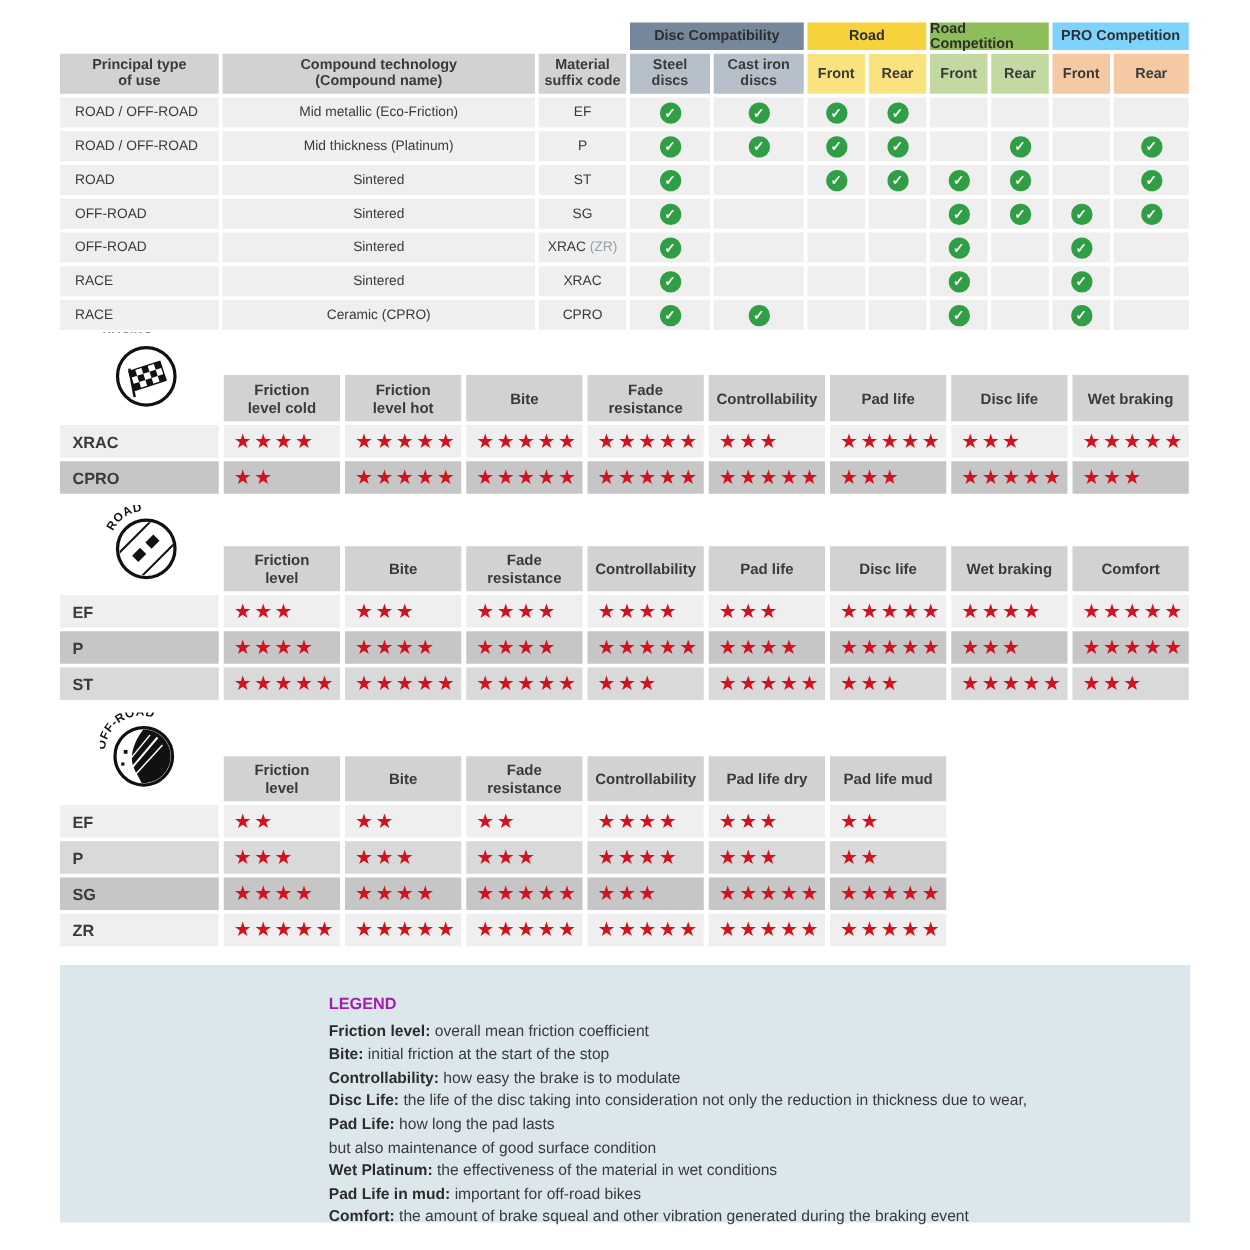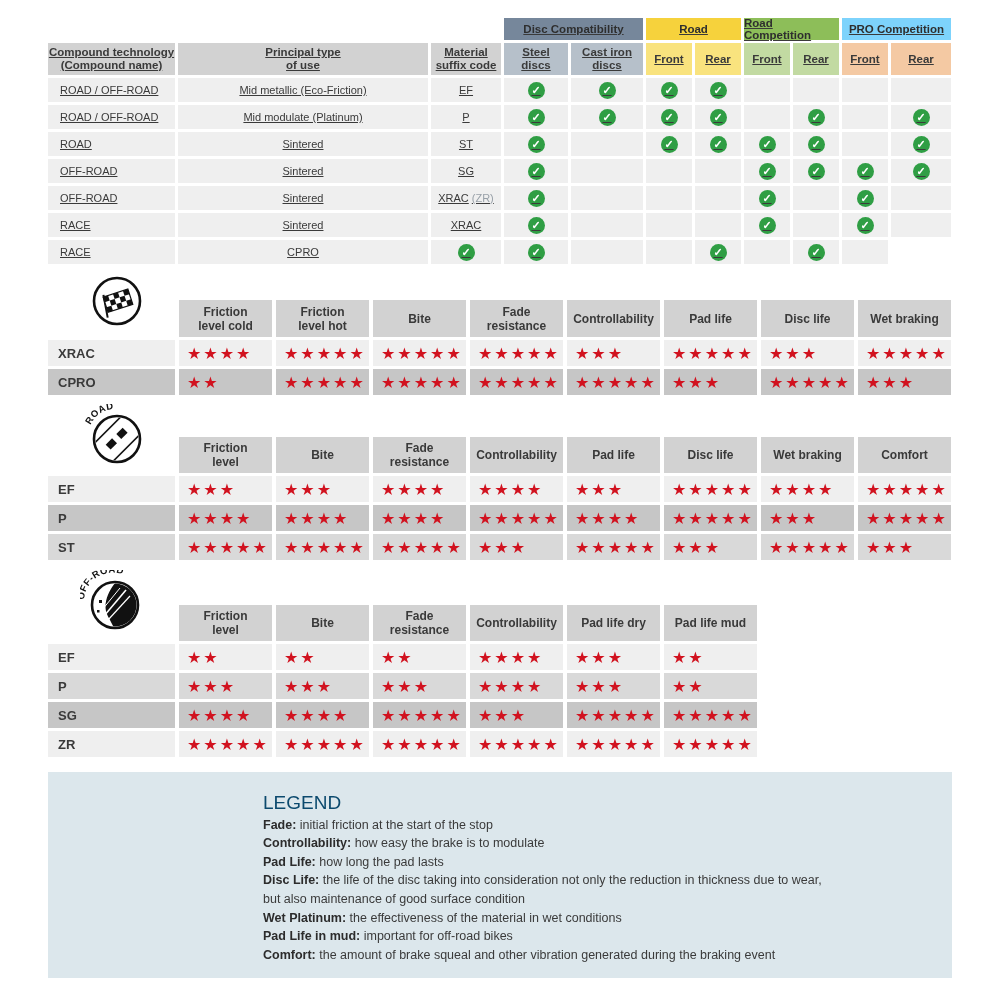--- a/index.html
+++ b/index.html
@@ -4,21 +4,21 @@
 <style>
   html,body{margin:0;padding:0;}
   body{
     width:1000px;height:1000px;background:#ffffff;
     font-family:"Liberation Sans", sans-serif;color:#3a3a3a;
     position:relative;overflow:hidden;
   }
   .abs{position:absolute;}
 
   
-  #compat-grid{display:grid;gap:3px;text-decoration:underline;}
+  #compat-grid{display:grid;gap:3px;}
   .band{display:flex;align-items:center;justify-content:center;
         font-weight:bold;font-size:11.5px;color:#2e2e2e;}
   .band-spacer{background:transparent;}
   .chead{background:#d2d2d2;display:flex;align-items:center;justify-content:center;
          text-align:center;font-weight:bold;font-size:11.5px;line-height:13px;
          white-space:pre-line;color:#3a3a3a;}
   .cell{background:#efefef;display:flex;align-items:center;font-size:11px;color:#3a3a3a;}
   .cell.left{padding-left:12px;}
   .cell.center{justify-content:center;text-align:center;}
   .code-note{color:#98a0a8;margin-left:3px;}
@@ -35,39 +35,39 @@
               display:flex;align-items:center;color:#3a3a3a;}
   .stars{display:flex;align-items:center;padding-left:8px;
          font-size:16px;letter-spacing:2px;color:#d1121f;}
   .shade-light{background:#efefef;}
   .shade-medium{background:#d9d9d9;}
   .shade-dark{background:#c6c6c6;}
 
   
   #legend-box{background:#dce7ec;}
   #legend-lines{padding:22px 20px 0 215px;font-size:12.5px;line-height:18.6px;color:#3a3a3a;}
-  .legend-title{color:#0c4a6e;font-weight:normal;font-size:19px;margin-bottom:3px;}
+  .legend-title{color:#a21caf;font-weight:bold;font-size:13px;margin-bottom:3px;}
   .legend-line b{color:#2c2c2c;}
 
   
   .icon-svg text{font-family:"Liberation Sans",sans-serif;font-weight:bold;font-size:9.5px;fill:#111;letter-spacing:0.5px;}
 </style>
 </head>
 <body>
 
 <div id="compat-grid" class="abs" style="left: 48px; top: 18px; grid-template-columns: 127px 250px 70px 64px 72px 46px 46px 46px 46px 46px 60px; grid-template-rows: 22px 32px repeat(7, 24px);">
     <div class="band-spacer" style="grid-column: 1 / span 3;"></div>
     <div class="band" style="white-space: pre-line; grid-column: span 2; background: rgb(118, 135, 155);">Disc Compatibility</div>
     <div class="band" style="white-space: pre-line; grid-column: span 2; background: rgb(246, 210, 60);">Road</div>
     <div class="band" style="white-space: pre-line; grid-column: span 2; background: rgb(141, 190, 89);">Road Competition</div>
     <div class="band" style="white-space: pre-line; grid-column: span 2; background: #7dd3fc;">PRO Competition</div>
+    <div class="chead" style="white-space: pre-line;">Principal type
+of use</div>
     <div class="chead" style="white-space: pre-line;">Compound technology
 (Compound name)</div>
-    <div class="chead" style="white-space: pre-line;">Principal type
-of use</div>
     <div class="chead" style="white-space: pre-line;">Material
 suffix code</div>
     <div class="chead" style="white-space: pre-line; background: rgb(182, 192, 202);">Steel
 discs</div>
     <div class="chead" style="white-space: pre-line; background: rgb(182, 192, 202);">Cast iron
 discs</div>
     <div class="chead" style="white-space: pre-line; background: rgb(249, 227, 126);">Front</div>
     <div class="chead" style="white-space: pre-line; background: rgb(249, 227, 126);">Rear</div>
     <div class="chead" style="white-space: pre-line; background: rgb(194, 218, 162);">Front</div>
     <div class="chead" style="white-space: pre-line; background: rgb(194, 218, 162);">Rear</div>
@@ -88,21 +88,21 @@
       <span class="check">✓</span>
     </div>
     <div class="cell center">
       <span class="check">✓</span>
     </div>
     <div class="cell center"></div>
     <div class="cell center"></div>
     <div class="cell center"></div>
     <div class="cell center"></div>
     <div class="cell left" style="white-space: pre-line;">ROAD / OFF-ROAD</div>
-    <div class="cell center" style="white-space: pre-line;">Mid modulate (Platinum)</div>
+    <div class="cell center" style="white-space: pre-line;">Mid thickness (Platinum)</div>
     <div class="cell center">
       <span>P</span>
     </div>
     <div class="cell center">
       <span class="check">✓</span>
     </div>
     <div class="cell center">
       <span class="check">✓</span>
     </div>
     <div class="cell center">
@@ -200,20 +200,21 @@
     <div class="cell center"></div>
     <div class="cell center">
       <span class="check">✓</span>
     </div>
     <div class="cell center"></div>
     <div class="cell center">
       <span class="check">✓</span>
     </div>
     <div class="cell center"></div>
     <div class="cell left" style="white-space: pre-line;">RACE</div>
+    <div class="cell center" style="white-space: pre-line;">Ceramic (CPRO)</div>
     <div class="cell center">
       <span>CPRO</span>
     </div>
     <div class="cell center">
       <span class="check">✓</span>
     </div>
     <div class="cell center">
       <span class="check">✓</span>
     </div>
     <div class="cell center"></div>
@@ -399,22 +400,23 @@
     <div class="stars shade-light" style="white-space: pre-line;">★★★★★</div>
     <div class="stars shade-light" style="white-space: pre-line;">★★★★★</div>
     <div class="stars shade-light" style="white-space: pre-line;">★★★★★</div>
     <div class="stars shade-light" style="white-space: pre-line;">★★★★★</div>
     <div class="stars shade-light" style="white-space: pre-line;">★★★★★</div>
   </div>
 
 <div id="legend-box" class="abs" style="left:48px;top:772px;width:904px;height:206px;">
   <div id="legend-lines">
     <div class="legend-title">LEGEND</div>
-      <div class="legend-line"><b>Fade:</b> initial friction at the start of the stop</div>
+  <div class="legend-line"><b>Friction level:</b> overall mean friction coefficient</div>
+      <div class="legend-line"><b>Bite:</b> initial friction at the start of the stop</div>
       <div class="legend-line"><b>Controllability:</b> how easy the brake is to modulate</div>
+      <div class="legend-line"><b>Disc Life:</b> the life of the disc taking into consideration not only the reduction in thickness due to wear,</div>
       <div class="legend-line"><b>Pad Life:</b> how long the pad lasts</div>
-      <div class="legend-line"><b>Disc Life:</b> the life of the disc taking into consideration not only the reduction in thickness due to wear,</div>
       <div class="legend-line">but also maintenance of good surface condition</div>
       <div class="legend-line"><b>Wet Platinum:</b> the effectiveness of the material in wet conditions</div>
       <div class="legend-line"><b>Pad Life in mud:</b> important for off-road bikes</div>
       <div class="legend-line"><b>Comfort:</b> the amount of brake squeal and other vibration generated during the braking event</div>
     </div>
 </div>
 
 </body></html>

